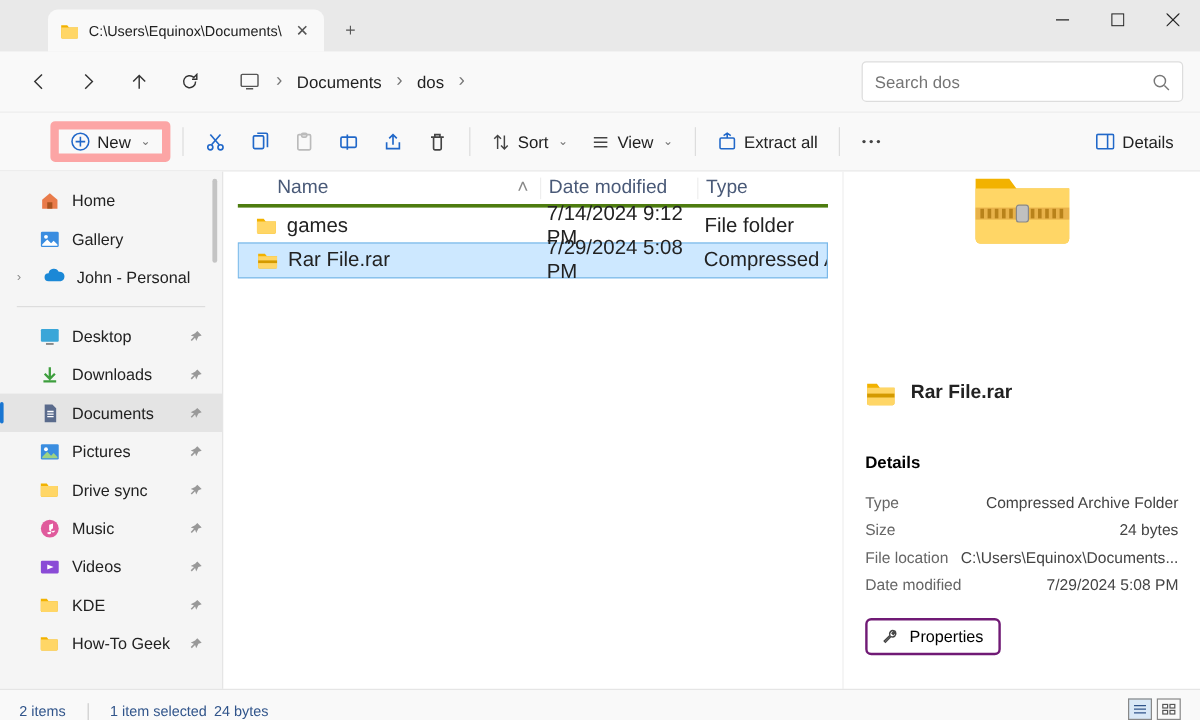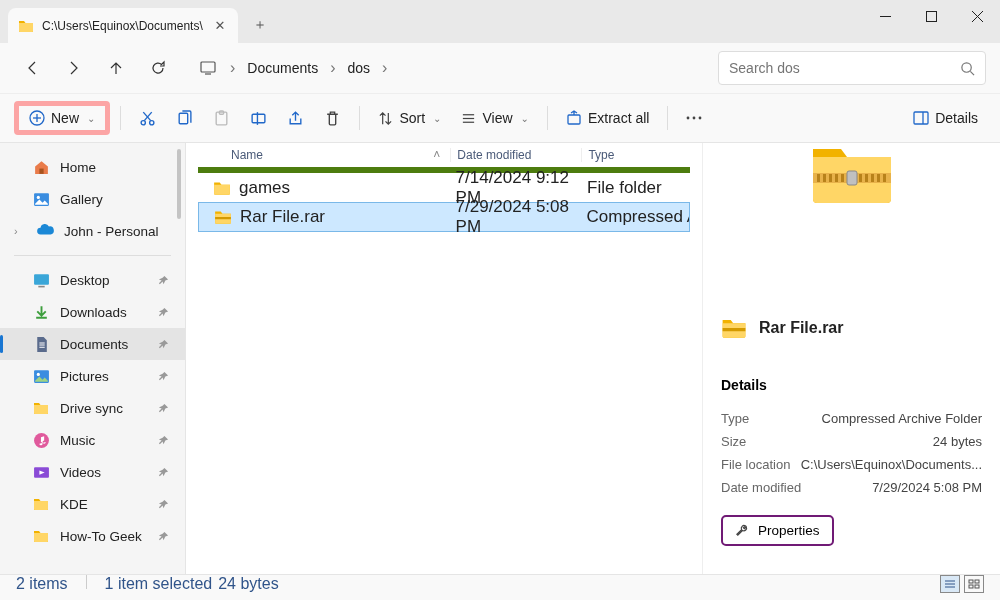--- a/index.html
+++ b/index.html
@@ -1,19 +1,19 @@
 <!DOCTYPE html>
 <html><head>
 <meta charset="utf-8">
 <style>
 * { margin:0; padding:0; box-sizing:border-box; font-family:"Segoe UI",sans-serif; }
 body { background:#f3f3f3; width:1000px; height:600px; overflow:hidden; position:relative; }
 
 
-.titlebar { display:flex; align-items:flex-start; height:43px; background:#e9e9e9; }
+.titlebar { display:flex; align-items:flex-start; height:43px; background:#e9e9e9;padding-left:32px; }
 .tab { display:flex; align-items:center; background:#f9f9f9; height:35px; margin-top:8px; margin-left:8px; border-radius:8px 8px 0 0; padding:0 10px 0 10px; gap:8px; width:230px; }
 .tab-icon { width:16px; height:16px; }
 .tab-title { font-size:12px; color:#222; white-space:nowrap; overflow:hidden; flex:1; }
 .tab-close { width:16px; text-align:center; color:#555; font-size:13px; }
 .newtab { width:32px; height:32px; margin-top:9px; margin-left:6px; display:flex; align-items:center; justify-content:center; color:#555; font-size:14px; }
 .winbtns { margin-left:auto; display:flex; }
 .winbtn { width:46px; height:32px; display:flex; align-items:center; justify-content:center; color:#333; }
 .winbtn svg { stroke:#222; }
 
 
@@ -25,21 +25,21 @@
 .searchbox { width:268px; height:34px; border:1px solid #ddd; border-radius:4px; background:#fff; display:flex; align-items:center; padding:0 10px; }
 .searchbox input { border:none; outline:none; flex:1; font-size:14px; color:#7f1d1d; background:transparent; }
 .searchbox .si { color:#777; }
 
 
 .toolbar { height:50px; background:#f9f9f9; border-bottom:1px solid #e5e5e5; border-top:1px solid #eee; display:flex; align-items:center; padding:0 14px; gap:4px; }
 .tbtn { height:34px; display:flex; align-items:center; justify-content:center; padding:0 8px; border-radius:4px; gap:6px; font-size:14px; color:#222; }
 .tbtn .ico { display:flex; align-items:center; justify-content:center; }
 .tsep { width:1px; height:24px; background:#ddd; margin:0 6px; }
 .tbtn.disabled { color:#aaa; }
-.new-btn { border:5px solid #fca5a5; padding:0 10px; }
+.new-btn { border:7px solid #fca5a5; padding:0 10px;margin-left:28px; }
 .chev-sm { font-size:10px; color:#777; margin-left:2px; }
 .toolbar-spacer { flex:1; }
 
 
 .body { display:flex; height:456px; background:#fff;gap:12px; }
 
 
 .sidebar { width:186px; background:#f5f5f5; border-right:1px solid #e5e5e5; padding-top:8px; position:relative; }
 .sb-scroll { position:absolute; right:0; top:0; width:12px; height:130px; display:flex; flex-direction:column; align-items:center; }
 .sb-scroll .thumb { width:4px; height:70px; background:#c4c4c4; border-radius:2px; margin-top:6px;}
@@ -48,21 +48,21 @@
 .sb-item.sel::before { content:""; position:absolute; left:0; top:7px; width:3px; height:18px; background:#1976d2; border-radius:2px; }
 .sb-item.expand { padding-left:14px; }
 .sb-item .pin { margin-left:auto; margin-right:16px; color:#999; }
 .sb-hr { border:none; border-top:1px solid #ddd; margin:8px 14px; }
 .sb-ico { width:18px; height:18px; display:flex; align-items:center; justify-content:center; }
 .folder-y{ fill:#ffd666; }
 .folder-y2{ fill:#f2b200; }
 
 
 .filelist { flex:1; overflow:hidden; position:relative; }
-.fl-head { display:flex; height:30px; align-items:center; border-bottom:6px solid #4d7c0f; font-size:12px; color:#4a5a78; padding-left:15px; }
+.fl-head { display:flex; height:30px; align-items:center; border-bottom:3px solid #4d7c0f; font-size:16px; color:#4a5a78; padding-left:15px; }
 .col-name{width:262px; display:flex; align-items:center; gap:6px;}
 .col-date{width:145px; border-left:1px solid #eee; padding-left:6px;}
 .col-type{width:120px; border-left:1px solid #eee; padding-left:6px;}
 .fl-row { display:flex; height:30px; align-items:center; font-size:17px; color:#222; padding-left:15px; }
 .fl-row.sel { background:#cde8ff; border:1px solid #7ab8e8; margin:-1px 0; }
 .fl-row .rn { width:262px; display:flex; align-items:center; gap:8px; }
 .fl-row .rd { width:145px; padding-left:6px; }
 .fl-row .rt { width:120px; padding-left:6px; white-space:nowrap; overflow:hidden; }
 .hscroll { position:absolute; bottom:4px; left:15px; right:10px; height:14px; }
 .hscroll .thumb { width:430px; height:14px; background:#dcdcdc; border-radius:2px; }
@@ -74,21 +74,21 @@
 .dp-title-row { display:flex; align-items:center; gap:12px; margin-top:110px; }
 .dp-title { font-size:16px; font-weight:600; color:#222; }
 .share-btn { margin-top:14px; border:1px solid #ddd; border-radius:5px; padding:6px 14px; display:inline-flex; align-items:center; gap:8px; font-size:13.5px; color:#222; }
 .dp-hdr { font-weight:600; font-size:14px; margin-top:36px; }
 .dp-tbl { margin-top:14px; font-size:13px; color:#444; }
 .dp-row { display:flex; justify-content:space-between; padding:4px 0; }
 .dp-row .k { color:#666; }
 .props-btn { margin-top:16px; border:2px solid #701a75; border-radius:5px; padding:6px 12px; display:inline-flex; align-items:center; gap:8px; font-size:13.5px; }
 
 
-.status { position:absolute; bottom:0; left:0; right:0; height:26px; background:#f9f9f9; border-top:1px solid #e5e5e5; display:flex; align-items:flex-start; padding:0 16px; font-size:16px; color:#30548a; gap:18px; }
+.status { position:absolute; bottom:0; left:0; right:0; height:26px; background:#f9f9f9; border-top:1px solid #e5e5e5; display:flex; align-items:flex-end; padding:0 16px; font-size:12px; color:#30548a; gap:18px; }
 .status .sep { width:1px; height:14px; background:#ccc; }
 .status-right { margin-left:auto; display:flex; gap:4px; }
 .viewtoggle { width:20px; height:18px; border:1px solid #888; display:flex; align-items:center; justify-content:center; }
 .viewtoggle.active { background:#d9e8f6; }
 
 svg { display:block; }
 </style>
 </head>
 <body>
 

